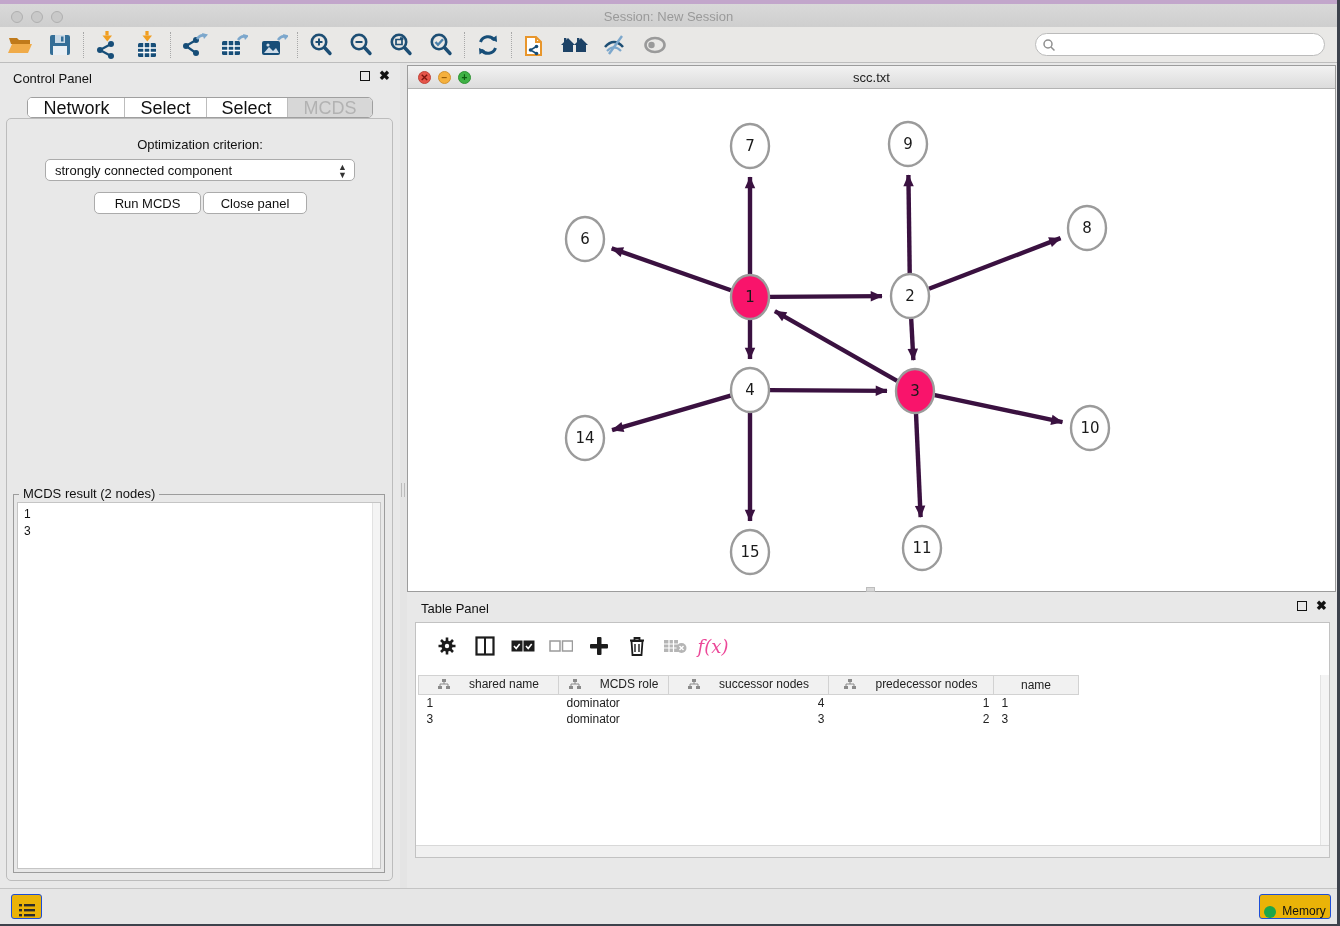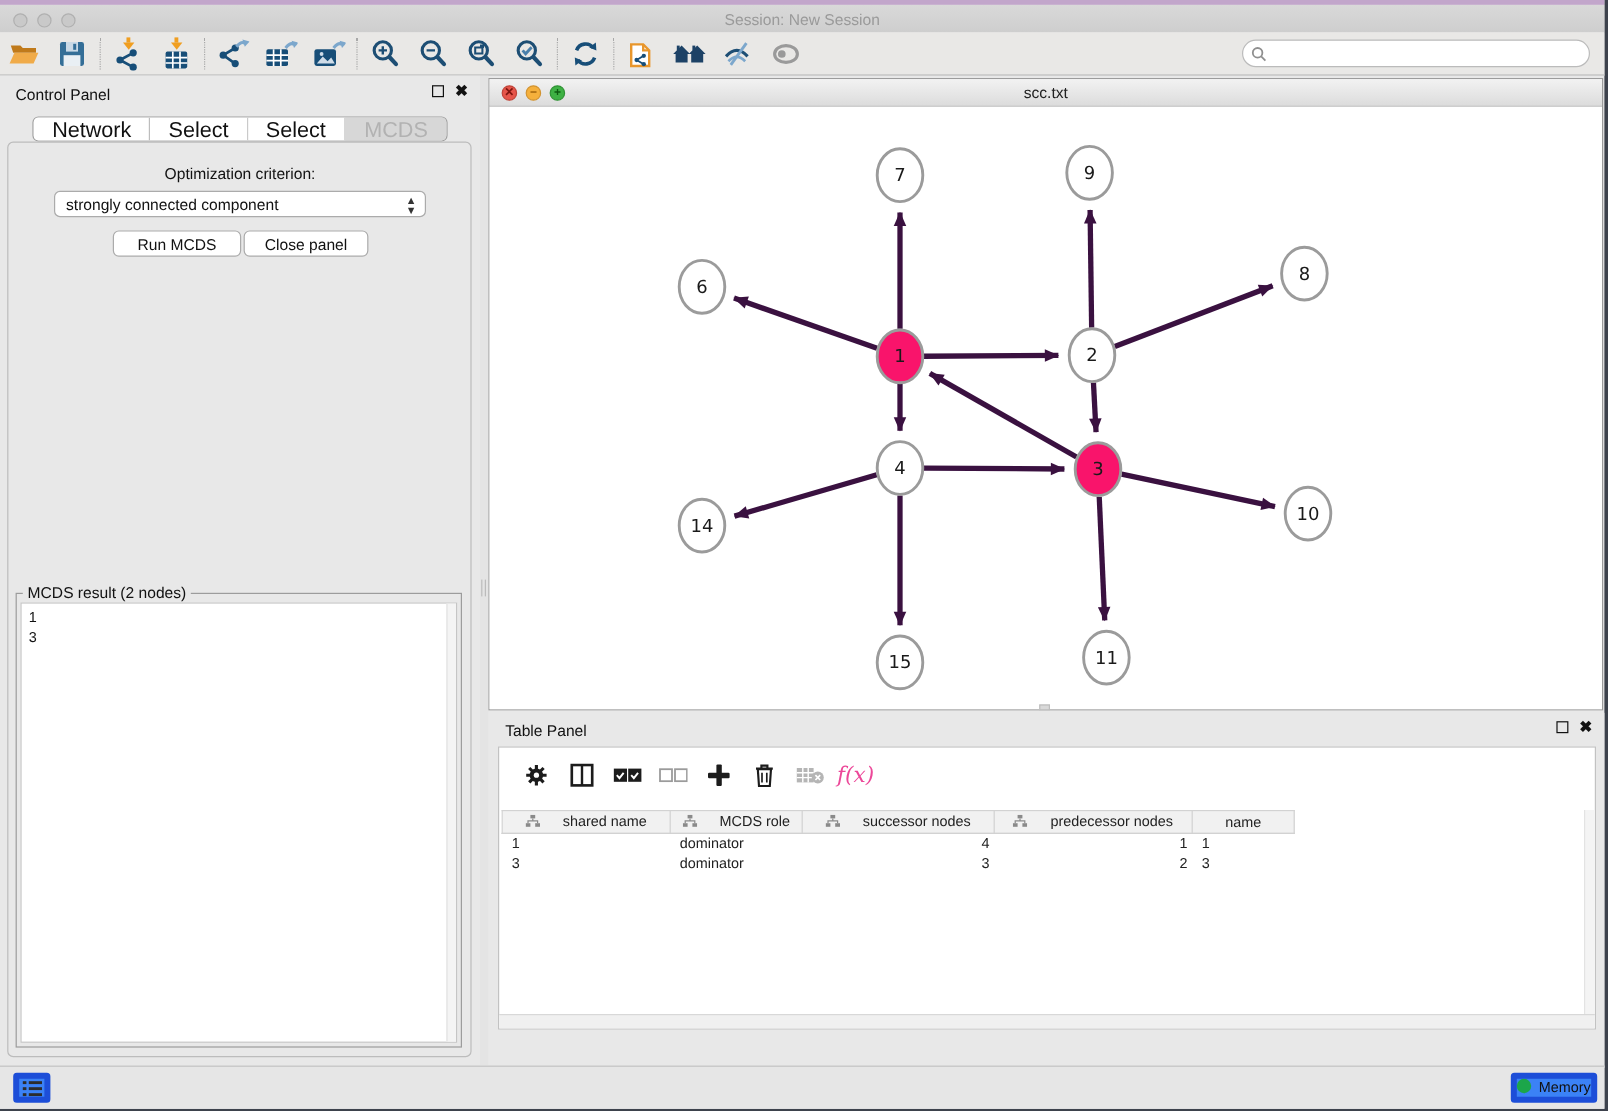--- a/index.html
+++ b/index.html
@@ -86,22 +86,22 @@
   table.datatable th .hlabel { display:inline-flex; align-items:center; gap:19px; }
   table.datatable td { height:16px; font-size:12px; color:#222; padding:0 4px 0 8px; }
   td.num { text-align:right; padding-right:14px; }
   .tp-hscroll { position:absolute; left:0; bottom:0; width:100%; height:12px; background:#f0f0f0; border-top:1px solid #d8d8d8; }
   .tp-vscroll { position:absolute; right:0; top:52px; bottom:12px; width:9px; background:#f4f4f4; border-left:1px solid #e3e3e3; }
   .tp-tabs { position:absolute; left:0; bottom:4px; width:100%; text-align:center; }
 
   
   .statusbar { position:absolute; left:0; bottom:0; width:1337px; height:36px; background:#e6e6e6;
     border-top:1px solid #c4c4c4; }
-  .sb-btn { position:absolute; top:5px; height:25px; background:#3b82f6; border:5px solid #1d4ed8;
-    border-radius:3px; display:flex; align-items:flex-start; justify-content:center; gap:6px;
+  .sb-btn { position:absolute; top:5px; height:25px; background:#eab308; border:1px solid #1d4ed8;
+    border-radius:3px; display:flex; align-items:flex-end; justify-content:center; gap:6px;
     font-size:12px; color:#111; font-family:inherit; }
   .sb-list { left:11px; width:31px; }
   .sb-mem { right:6px; width:72px; }
   .mem-dot { width:12px; height:12px; border-radius:50%; background:#1ca64a; }
 
   svg text { user-select:none; }
 </style>
 </head>
 <body>
 

